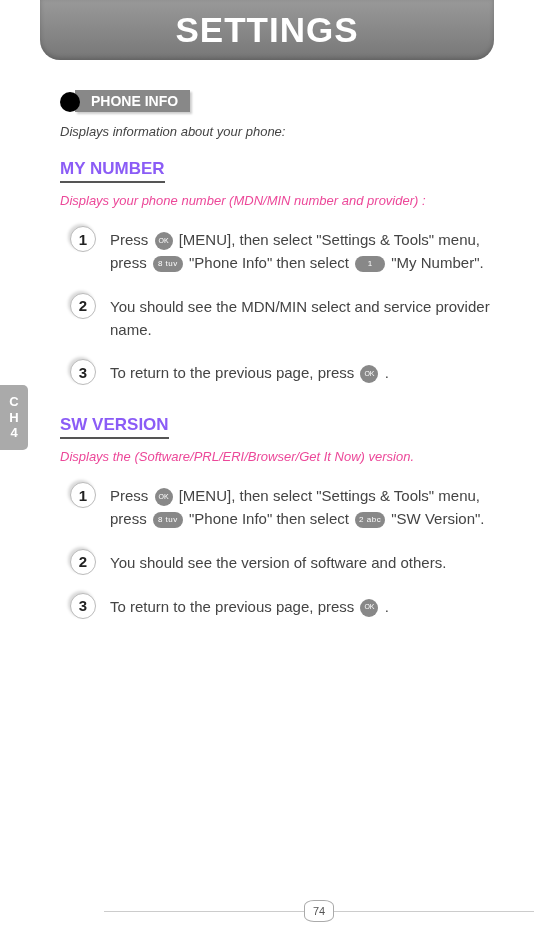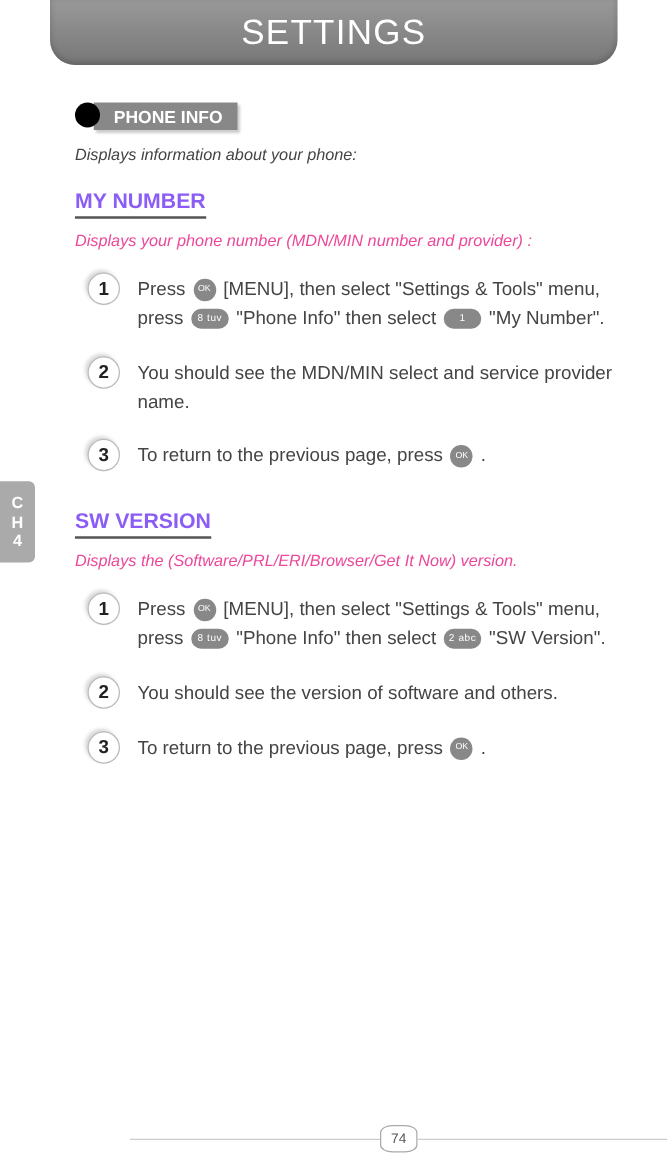--- a/index.html
+++ b/index.html
@@ -14,30 +14,30 @@
     .header-banner {
       margin: 0 40px;
       background: linear-gradient(to bottom, #999 0%, #888 50%, #777 100%);
       border-radius: 0 0 20px 20px;
       padding: 10px 0;
       text-align: center;
       box-shadow: inset 0 -2px 5px rgba(0,0,0,0.2);
     }
     .header-banner h1 {
       color: #fff;
-      font-size: 28px;
-      font-weight: normal;
+      font-size: 35px;
+      font-weight: bold;
       letter-spacing: 1px;
     }
     .content {
       padding: 30px 40px 0 60px;
     }
     .section-tag {
       display: inline-flex;
-      align-items: flex-start;
+      align-items: flex-end;
       margin-bottom: 12px;
     }
     .section-tag-dot {
       width: 20px;
       height: 20px;
       background: #000;
       border-radius: 50%;
       margin-right: -5px;
       z-index: 2;
     }

